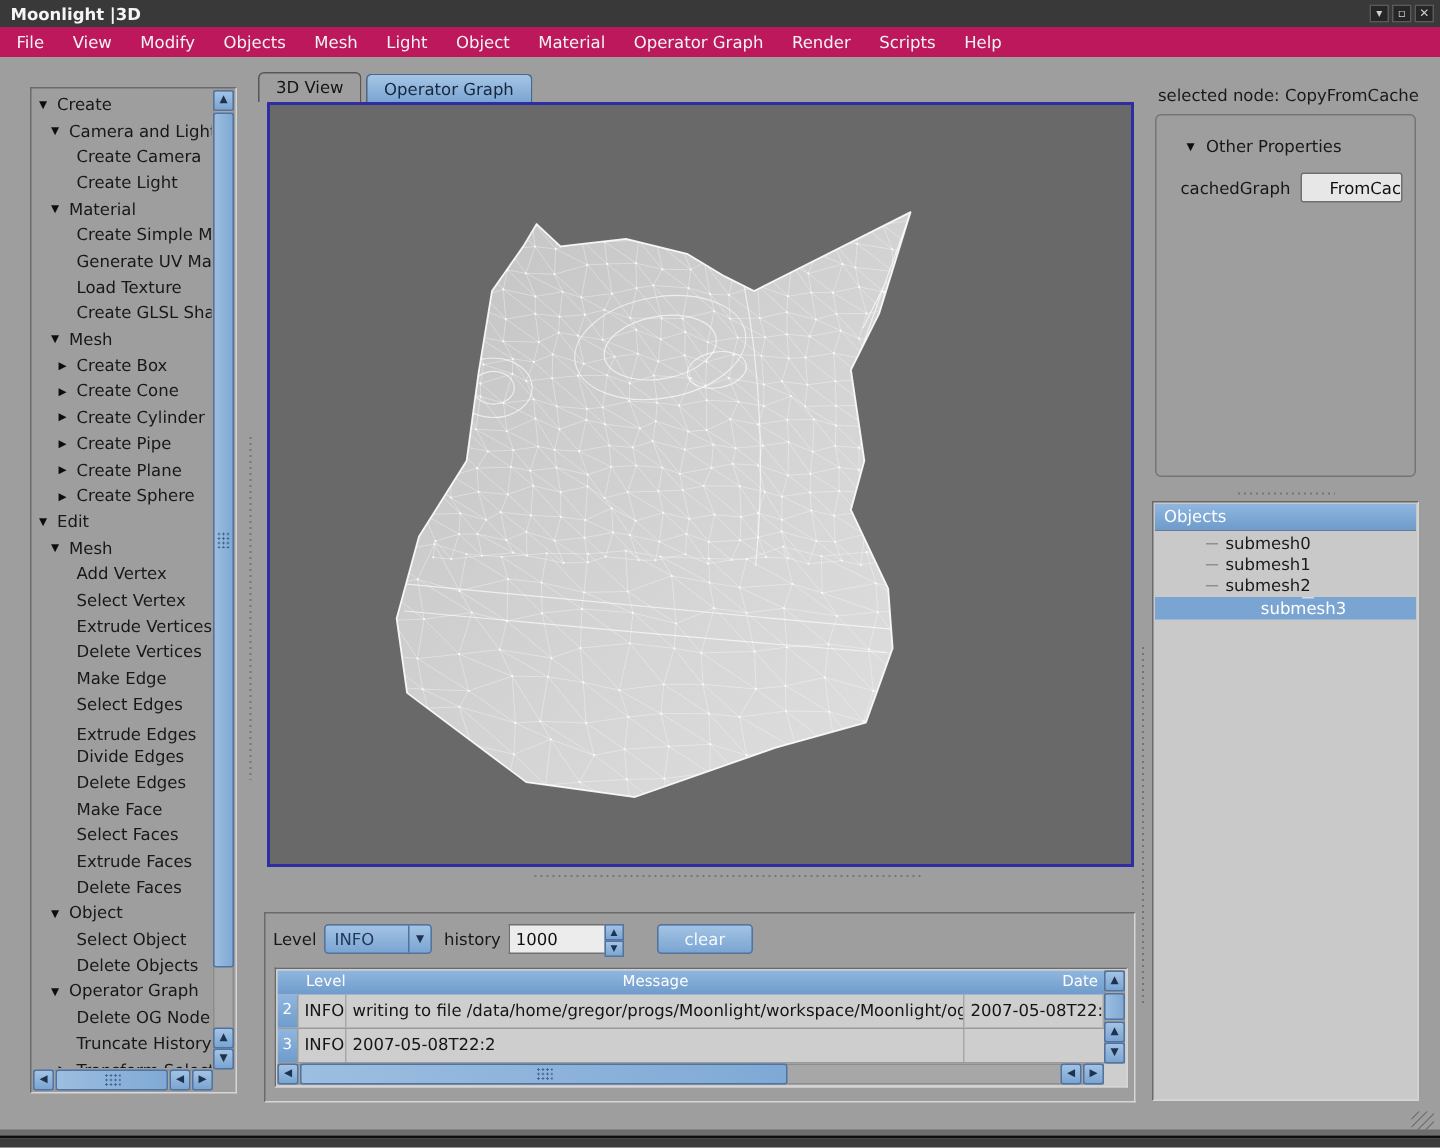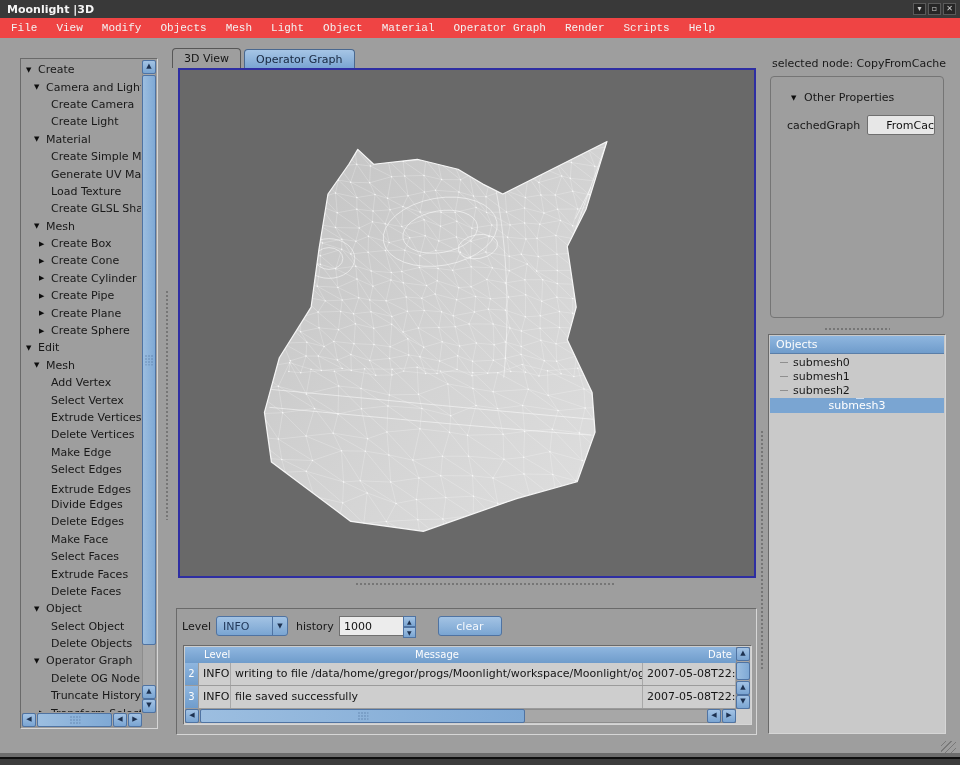--- a/index.html
+++ b/index.html
@@ -7,22 +7,22 @@
   body { font-family:"DejaVu Sans", sans-serif; font-size:11px; color:#161616; }
   #window { position:relative; width:960px; height:765px; background:#9e9e9e; overflow:hidden; }
 
   
   .titlebar { position:absolute; left:0; top:0; width:960px; height:18px; background:#393939;
               display:flex; align-items:center; padding-left:7px; }
   .title-text { color:#f5f5f5; font-weight:bold; font-size:11px; }
   .win-controls { position:absolute; right:4px; top:3px; display:flex; gap:2px; }
   .win-btn { width:13px; height:12px; background:#262626; border:1px solid #5a5a5a;
              color:#cfcfcf; font-size:8px; line-height:10px; text-align:center; }
-  .menubar { position:absolute; left:0; top:18px; width:960px; height:20px; background:#ef4444;
-             display:flex; align-items:center; padding-left:11px; gap:19px;font-family:Liberation Mono, monospace; }
+  .menubar { position:absolute; left:0; top:18px; width:960px; height:20px; background:#be185d;
+             display:flex; align-items:center; padding-left:11px; gap:19px; }
   .menu-item { color:#f2f2f2; font-size:11px; white-space:nowrap; }
 
   
   .sunken { border:1px solid; border-color:#6a6a6a #d6d6d6 #d6d6d6 #6a6a6a; background:#9e9e9e; }
   .blue-btn { background:linear-gradient(#a3c3e4,#7aa5d2); border:1px solid #4f73a2; border-radius:3px;
               color:#1d3150; display:flex; align-items:center; justify-content:center; }
   .sb-track { position:absolute; background:#a7a7a7; border:1px solid #8d8d8d; }
   .sb-btn { position:absolute; background:linear-gradient(#a3c3e4,#7aa5d2); border:1px solid #4f73a2;
             border-radius:2px; color:#1d3150; font-size:7px; line-height:11px; text-align:center; }
   .sb-thumb { position:absolute; background:linear-gradient(90deg,#9cbee0,#7fa9d5); border:1px solid #4f73a2;
@@ -97,21 +97,21 @@
   .group-header { position:absolute; left:20px; top:14px; display:flex; align-items:center; }
   .group-header .tree-arrow { width:13px; }
   .prop-row { position:absolute; left:16px; top:38px; display:flex; align-items:center; }
   .prop-input { width:68px; height:20px; margin-left:7px; background:#e7e7e7; border:1px solid #6f6f6f;
                 border-radius:2px; font-family:"DejaVu Sans",sans-serif; font-size:11px; color:#111; padding-left:18px; }
   .objects-panel { position:absolute; left:768px; top:334px; width:178px; height:400px; background:#c9c9c9; }
   .objects-header { position:absolute; left:1px; top:1px; right:1px; height:18px;
                     background:linear-gradient(#8fb6df,#6f9ccb); border-bottom:1px solid #5a7ea8;
                     color:#fdfdfd; font-size:11px; line-height:17px; padding-left:6px; }
   .objects-list { position:absolute; left:1px; top:20px; right:1px; bottom:1px; background:#c9c9c9; overflow:hidden; }
-  .obj-row { height:14.4px; display:flex; align-items:center; font-size:11px; color:#1a1a1a; }
+  .obj-row { height:14.4px; display:flex; align-items:center; font-size:11px; color:#1a1a1a;padding-left:24px; }
   .obj-row .dash { width:8px; border-top:1px solid #8f8f8f; margin-left:10px; margin-right:5px; flex:none; }
   .obj-row.selected { background:#7aa5d2; color:#ffffff;flex-direction:column; }
   .obj-row.selected .dash { border-top-color:#cddcee; }
 
   
   .bottom-shade { position:absolute; left:0; top:753px; width:960px; height:4px; background:#6d6d6d; }
   .bottom-dark  { position:absolute; left:0; top:757px; width:960px; height:2px; background:#0e0e0e; }
   .bottom-strip { position:absolute; left:0; top:759px; width:960px; height:6px; background:#3c3c3c; }
   .resize-grip { position:absolute; left:941px; top:741px; width:15px; height:15px;
                  background:repeating-linear-gradient(135deg, rgba(0,0,0,0) 0 3px, #787878 3px 4px); }
@@ -387,21 +387,20 @@
         <div id="log-rows">
             <div class="lt-row lt-datarow">
               <div class="lt-num">2</div>
               <div class="lt-cell">INFO</div>
               <div class="lt-cell">writing to file /data/home/gregor/progs/Moonlight/workspace/Moonlight/ogrehead.ml</div>
               <div class="lt-cell">2007-05-08T22:2</div>
             </div>
             <div class="lt-row lt-datarow">
               <div class="lt-num">3</div>
               <div class="lt-cell">INFO</div>
-              <div class="lt-cell">file saved successfully</div>
               <div class="lt-cell">2007-05-08T22:2</div>
             </div>
           </div>
       </div>
       <div class="lt-vscroll">
         <div class="sb-track" style="left:0;top:0;right:0;bottom:0;"></div>
         <div class="sb-btn" style="left:0;top:0;width:14px;height:14px;">▲</div>
         <div class="sb-thumb" style="left:0;top:15px;width:14px;height:18px;"></div>
         <div class="sb-btn" style="left:0;bottom:14px;width:14px;height:14px;">▲</div>
         <div class="sb-btn" style="left:0;bottom:0;width:14px;height:14px;">▼</div>

